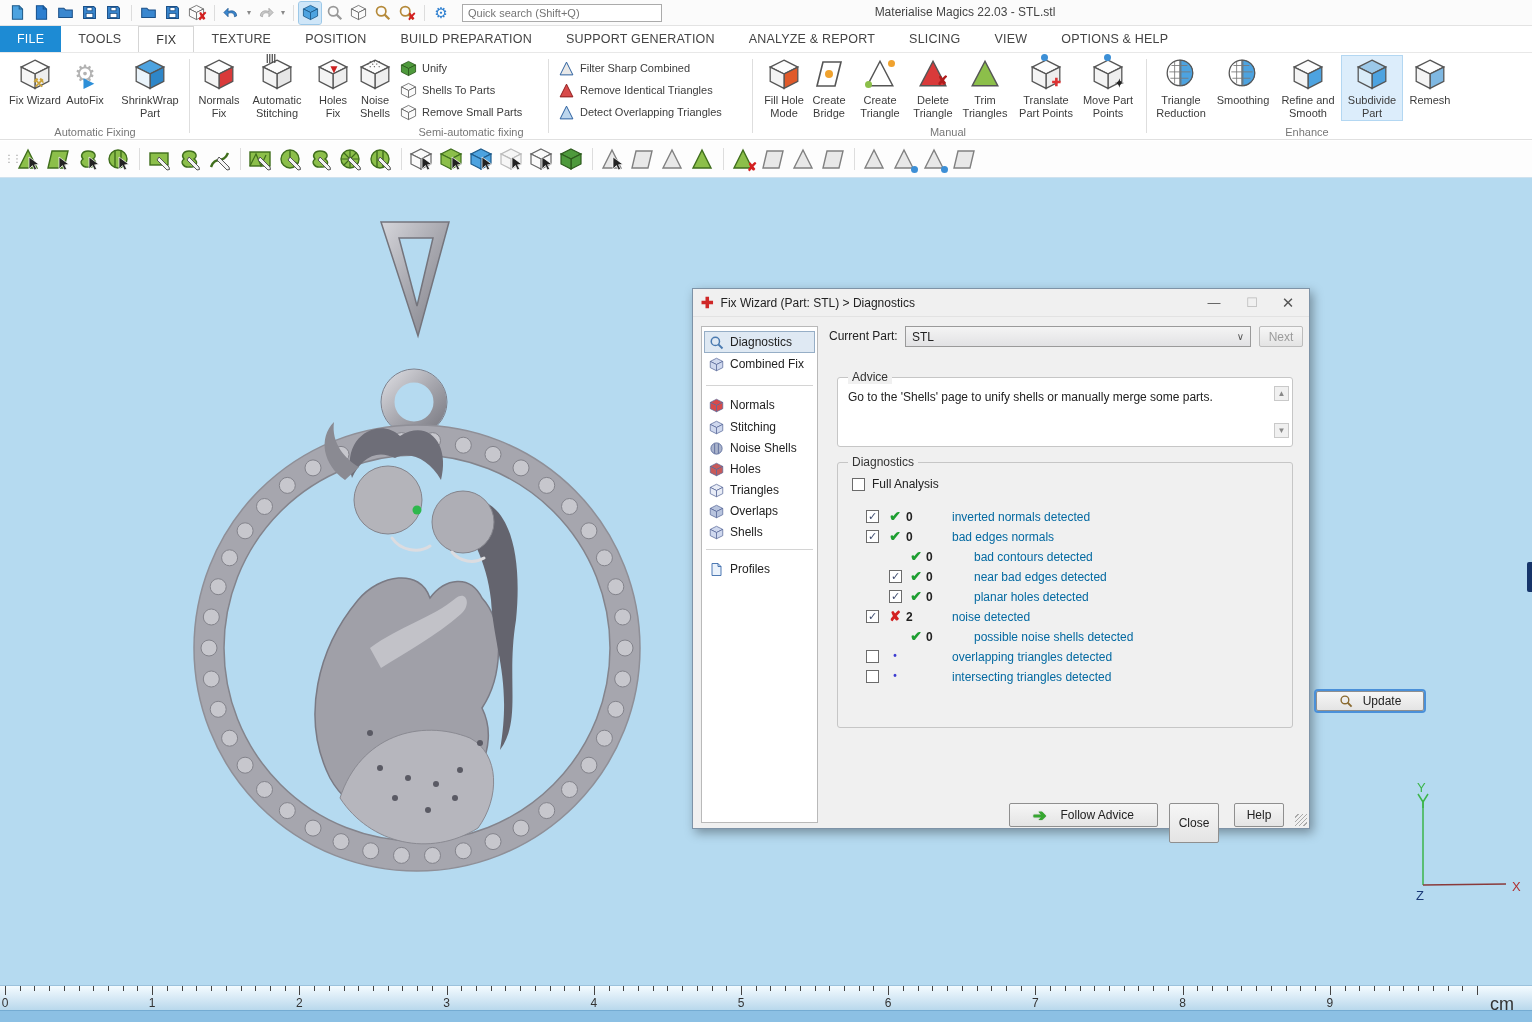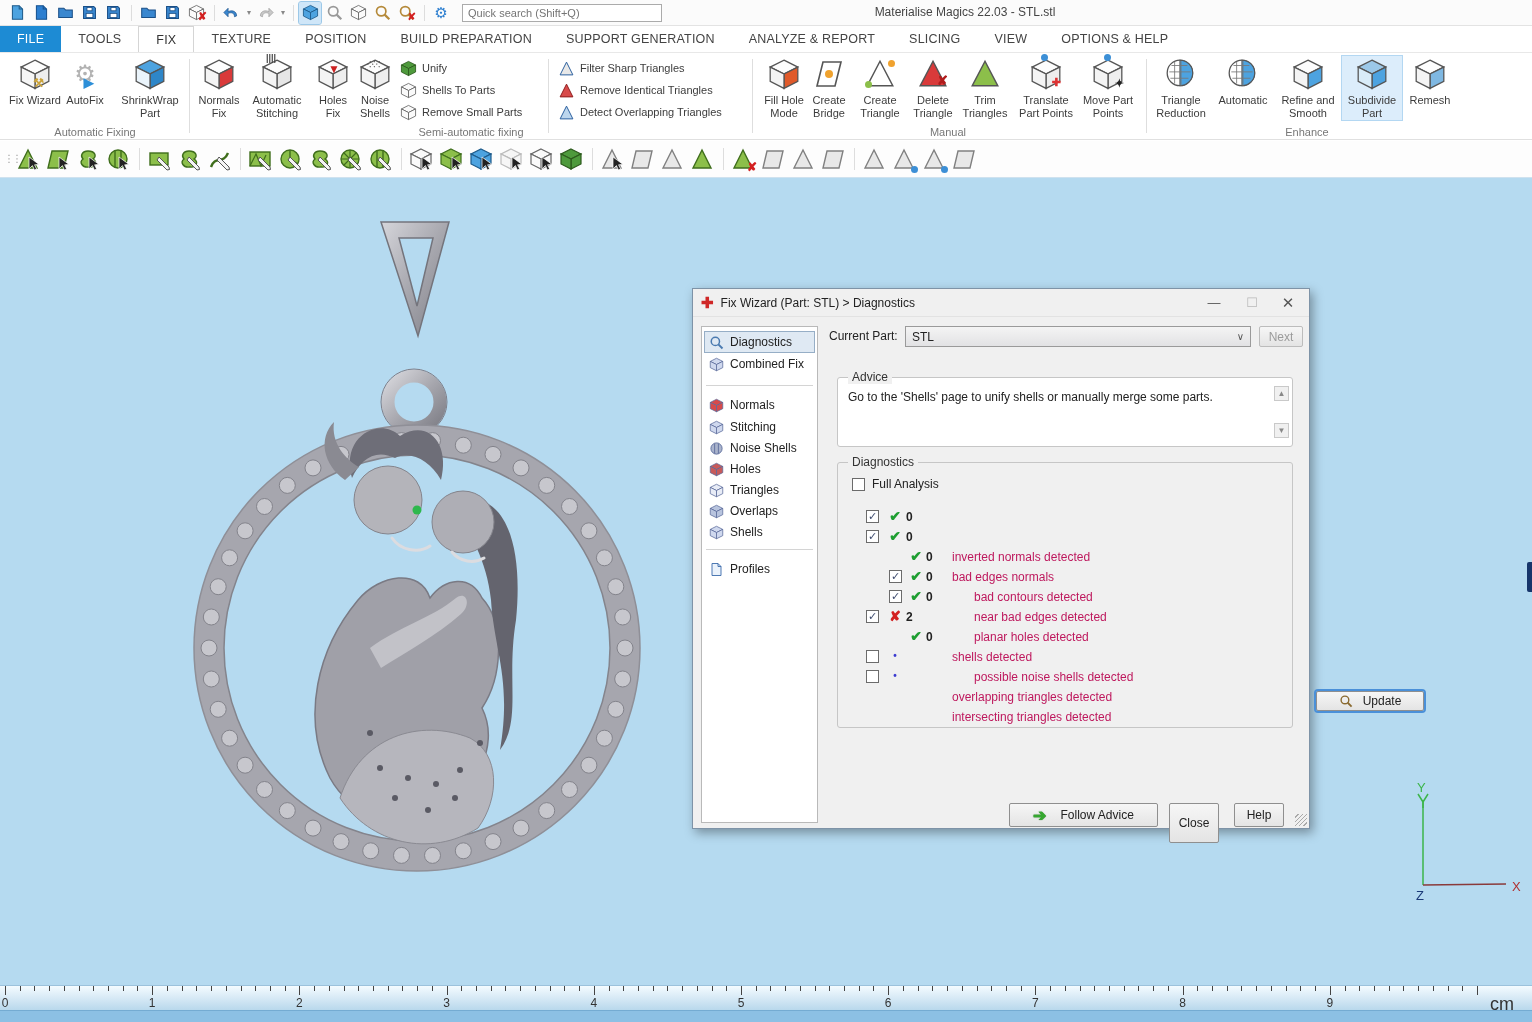--- a/index.html
+++ b/index.html
@@ -82,21 +82,21 @@
   .cbx { width:13px; height:13px; border:1px solid #6b6b6b; background:#fff; margin-right:7px; display:flex; align-items:center; justify-content:center; font-size:11px; color:#3d4b6e; }
   .diag-rows { position:absolute; left:0; top:44px; width:456px; }
   .diag-row { position:relative; height:20px; }
   .diag-row .dcb { position:absolute; left:28px; top:3px; }
   .diag-row.lv1 .dcb { left:51px; }
   .diag-row .dst { position:absolute; left:49px; top:1px; width:16px; text-align:center; font-weight:bold; font-size:14px; }
   .diag-row.lv1 .dst { left:70px; }
   .dst.ok { color:#1e9e31; } .dst.fail { color:#d32020; } .dst.dot { color:#3b3bd0; font-size:10px; top:3px; }
   .diag-row .dcnt { position:absolute; left:68px; top:3px; font-weight:bold; color:#222; }
   .diag-row.lv1 .dcnt { left:88px; }
-  .diag-row .dlbl { position:absolute; left:114px; top:3px; color:#be185d;margin-top:40px; }
+  .diag-row .dlbl { position:absolute; left:114px; top:3px; color:#0369a1; }
   .diag-row.lv1 .dlbl { left:136px; }
   .btn-update { position:absolute; left:478px; top:228px; width:108px; height:20px; outline:2px solid #4a90d9; }
   .btn-update .mag { margin-right:10px; }
   .mag { width:14px; height:14px; display:inline-block; }
   .btn-follow { position:absolute; left:316px; top:514px; width:149px; height:24px; }
   .btn-follow .garr { color:#35a82f; font-size:16px; font-weight:bold; margin-right:14px; text-shadow:0 0 1px #1c6c18; }
   .btn-close { position:absolute; left:476px; top:514px; width:50px; height:40px; }
   .btn-help { position:absolute; left:541px; top:514px; width:50px; height:24px; }
   .grip2 { position:absolute; right:2px; bottom:2px; width:12px; height:12px;
     background:repeating-linear-gradient(135deg, transparent 0 2px, #aaa 2px 3px); }
@@ -396,21 +396,21 @@
         </div>
       <div class="glabel">Semi-automatic fixing</div>
     </div>
     <div class="rsep" style="left:548px"></div>
 
     <div class="rgroup" style="left:558px;width:185px">
       <div class="sbtn" style="left:0;top:5px">
           <svg class="tone-gray" style="stroke:#2a5f9e">
             <use href="#s-tri"></use>
           </svg>
-          <span>Filter Sharp Triangles</span>
+          <span>Filter Sharp Combined</span>
         </div>
       <div class="sbtn" style="left:0;top:27px">
           <svg style="fill:#d84a4a;stroke:#8e1c1c">
             <use href="#s-tri"></use>
           </svg>
           <span>Remove Identical Triangles</span>
         </div>
       <div class="sbtn" style="left:0;top:49px">
           <svg style="fill:#bcd6ee;stroke:#2a5f9e">
             <use href="#s-tri"></use>
@@ -497,21 +497,21 @@
             </svg>
           </span>
         <span class="blabel">Triangle Reduction</span>
       </div>
       <div class="rbtn" style="left:60px;width:62px">
         <span class="bicon">
             <svg style="--ft:#fff;--fr:#4da3e0">
               <use href="#s-ball"></use>
             </svg>
           </span>
-        <span class="blabel">Automatic</span>
+        <span class="blabel">Smoothing</span>
       </div>
       <div class="rbtn" style="left:124px;width:64px">
         <span class="bicon">
             <svg style="--ft:#fdfdfd;--fr:#4da3e0;--fl:#f4f4f4">
               <use href="#s-bigcube"></use>
             </svg>
           </span>
         <span class="blabel">Refine and Smooth</span>
       </div>
       <div class="rbtn sel" style="left:190px;width:60px">
@@ -918,21 +918,21 @@
           <div class="diag-row lv1">
               <span class="cbx dcb">✓</span>
               <span class="dst ok">✔</span>
               <span class="dcnt">0</span>
               <span class="dlbl">planar holes detected</span>
             </div>
           <div class="diag-row lv0">
               <span class="cbx dcb">✓</span>
               <span class="dst fail">✘</span>
               <span class="dcnt">2</span>
-              <span class="dlbl">shells detected</span>
+              <span class="dlbl">noise detected</span>
             </div>
           <div class="diag-row lv1">
               <span class="dst ok">✔</span>
               <span class="dcnt">0</span>
               <span class="dlbl">possible noise shells detected</span>
             </div>
           <div class="diag-row lv0">
               <span class="cbx dcb"></span>
               <span class="dst dot">•</span>
               <span class="dcnt"></span>

